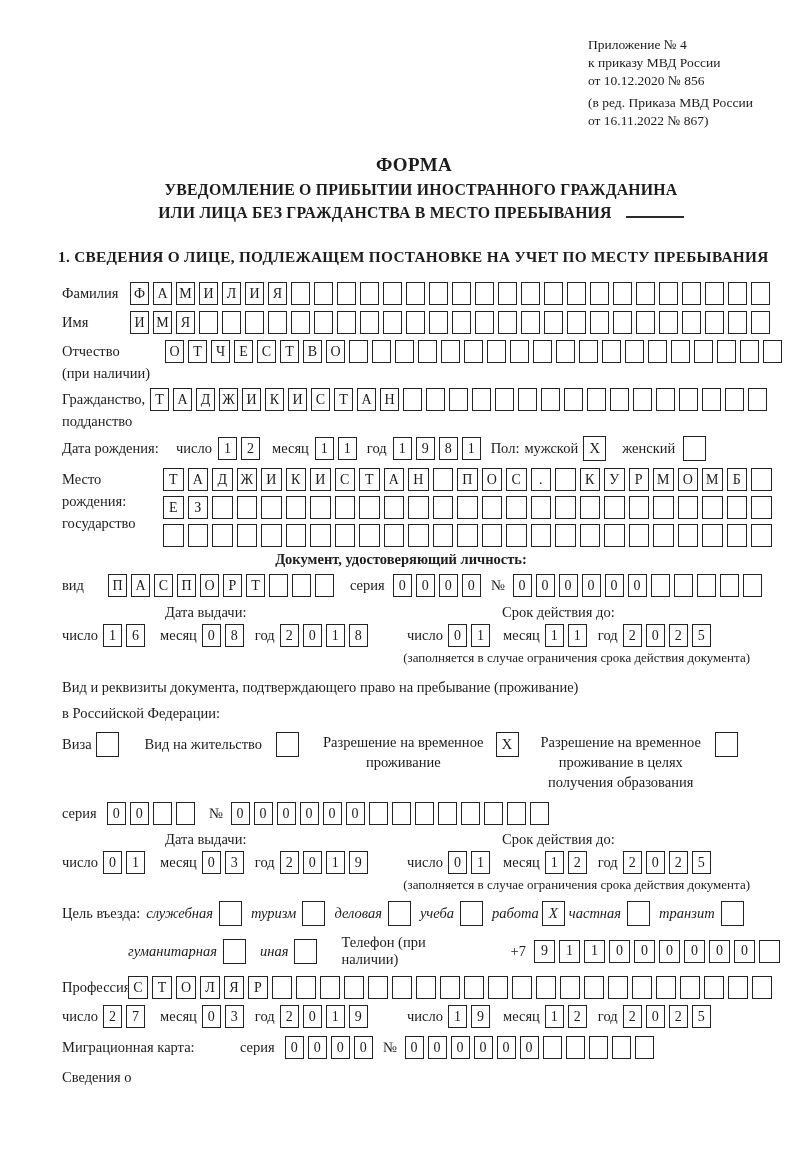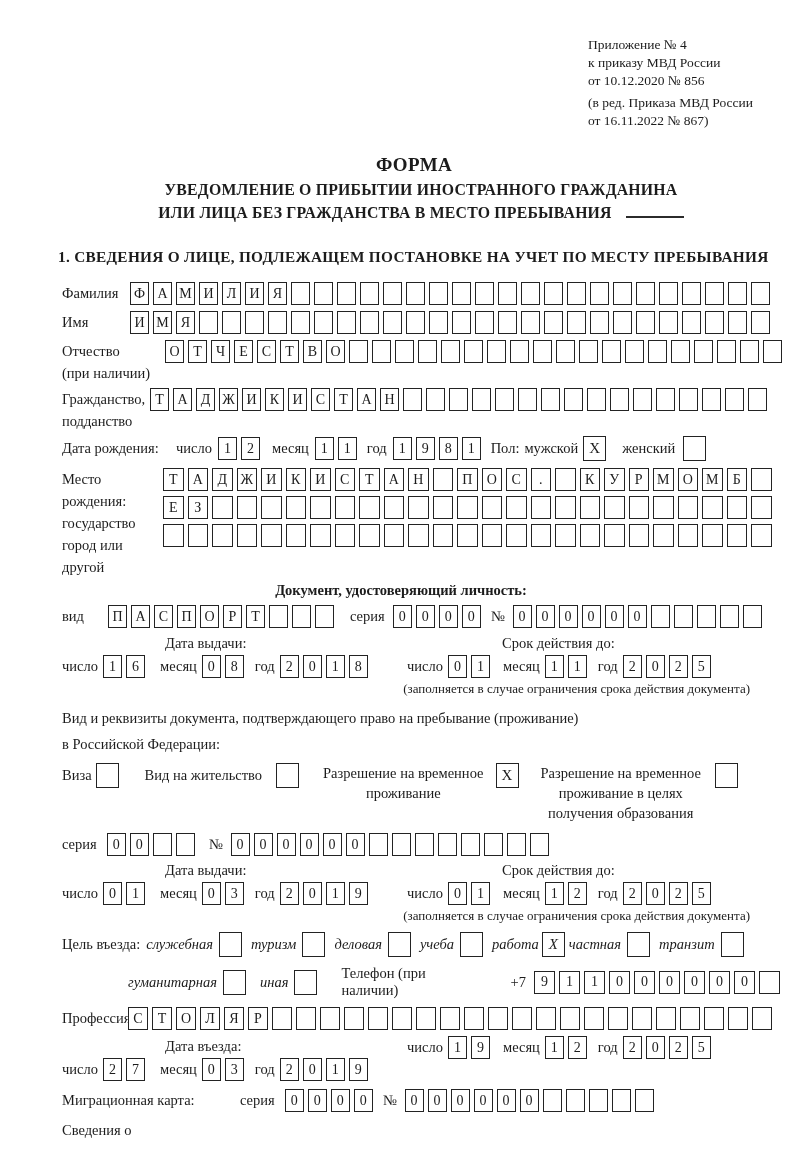--- a/index.html
+++ b/index.html
@@ -232,21 +232,20 @@
   <span style="margin:0 5px 0 5px">мужской</span>
   <span class="cbox">X</span>
   <span style="margin:0 8px 0 16px">женский</span>
   <span class="cbox"></span>
 </div>
 
 <div class="frow" style="margin-bottom:2px">
   <div class="flabel" style="width:101px">
     <div class="sub">Место рождения:</div>
     <div class="sub">государство</div>
-    <div class="sub">город или другой</div>
   </div>
   <div class="stack">
     <div class="cells c-bp">
         <span class="cell">Т</span>
         <span class="cell">А</span>
         <span class="cell">Д</span>
         <span class="cell">Ж</span>
         <span class="cell">И</span>
         <span class="cell">К</span>
         <span class="cell">И</span>
@@ -594,21 +593,20 @@
       <span class="cell"></span>
       <span class="cell"></span>
       <span class="cell"></span>
       <span class="cell"></span>
       <span class="cell"></span>
     </div>
 </div>
 
 <div class="drow" style="margin-top:6px">
   <div class="dcol-l">
-    <div class="dhead dhead-l">Дата въезда:</div>
     <div class="dgroup">
       <span>число</span>
       <span class="cells">
           <span class="cell">2</span>
           <span class="cell">7</span>
         </span>
       <span style="margin-left:10px">месяц</span>
       <span class="cells">
           <span class="cell">0</span>
           <span class="cell">3</span>

